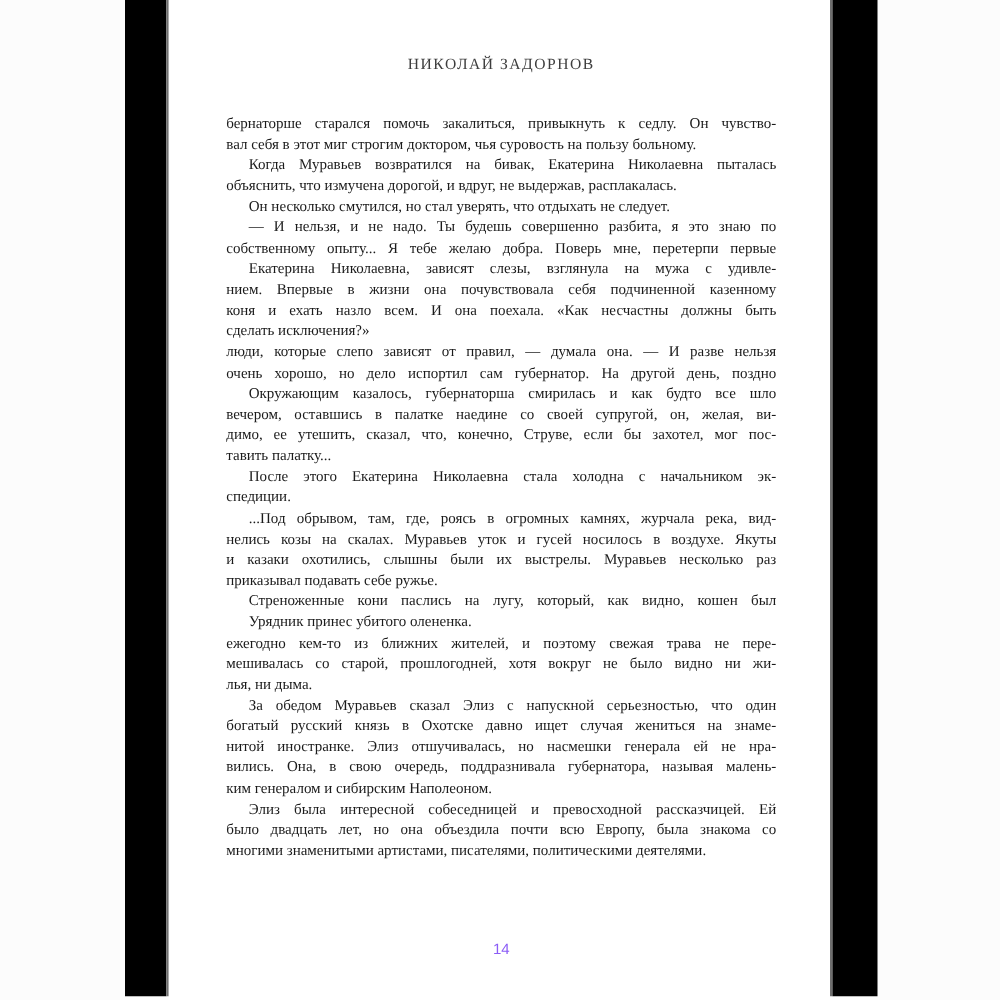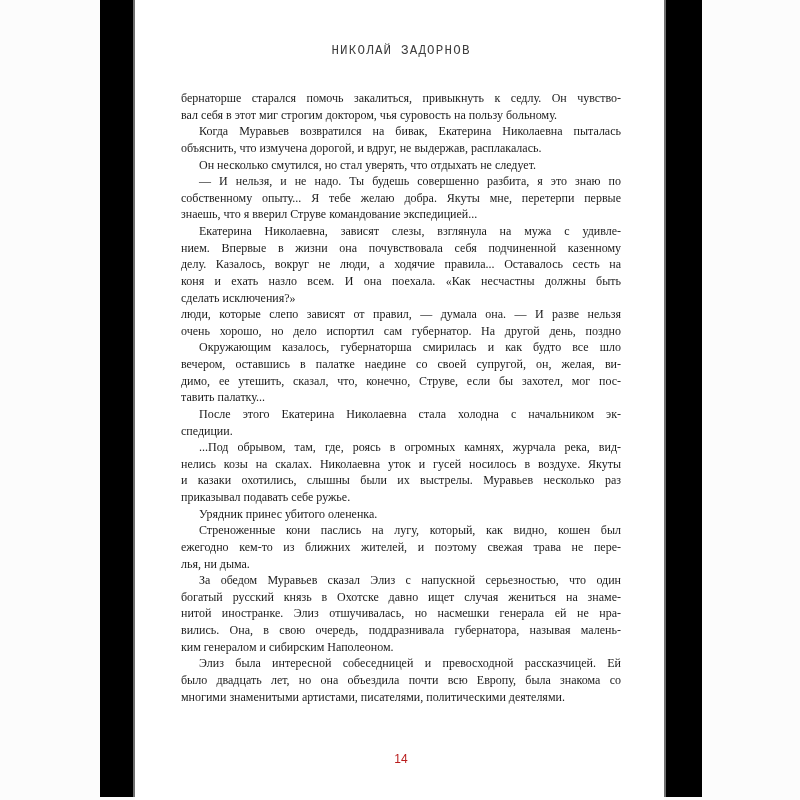--- a/index.html
+++ b/index.html
@@ -18,40 +18,40 @@
   .page-edge.left  { left: 133px; }
   .page-edge.right { left: 664px; }
   .book-page {
     position: absolute; left: 135px; top: 0;
     width: 529px; height: 800px;
     background: #ffffff;
   }
   .running-header {
     position: absolute; left: 46px; top: 44px; width: 440px;
     text-align: center;
-    font-family: Liberation Mono, monospace;
+    font-family: Liberation Serif, serif;
     font-size: 12.5px; font-weight: 400;
     letter-spacing: 1.2px;
     color: #3e3e3e;
   }
   .page-text {
     position: absolute; left: 46px; top: 90px; width: 440px;
     font-size: 12px;
     line-height: 16.62px;
     color: #1b1b1b;
   }
   .line { text-align: justify; text-align-last: justify; }
   .line.last { text-align-last: left; }
   .line.indent { text-indent: 18px; }
   .page-number {
     position: absolute; left: 46px; top: 752px; width: 440px;
     text-align: center;
     font-family: "Liberation Sans", sans-serif;
     font-size: 12px;
-    color: #b91c1c;
+    color: #8b5cf6;
   }
 </style>
 </head>
 <body>
 
 <div class="reader">
   <div class="gutter-bar left"></div>
   <div class="page-edge left"></div>
   <div class="page-edge right"></div>
   <div class="gutter-bar right"></div>
@@ -59,42 +59,41 @@
   <div class="book-page">
     <div class="running-header">НИКОЛАЙ ЗАДОРНОВ</div>
 
     <div class="page-text">
         <div class="line">бернаторше старался помочь закалиться, привыкнуть к седлу. Он чувство-</div>
         <div class="line last">вал себя в этот миг строгим доктором, чья суровость на пользу больному.</div>
         <div class="line indent">Когда Муравьев возвратился на бивак, Екатерина Николаевна пыталась</div>
         <div class="line last">объяснить, что измучена дорогой, и вдруг, не выдержав, расплакалась.</div>
         <div class="line last indent">Он несколько смутился, но стал уверять, что отдыхать не следует.</div>
         <div class="line indent">— И нельзя, и не надо. Ты будешь совершенно разбита, я это знаю по</div>
-        <div class="line">собственному опыту... Я тебе желаю добра. Якуты мне, перетерпи первые</div>
-        <div class="line last">знаешь, что я вверил Струве командование экспедицией...</div>
+        <div class="line">собственному опыту... Я тебе желаю добра. Поверь мне, перетерпи первые</div>
         <div class="line indent">Екатерина Николаевна, зависят слезы, взглянула на мужа с удивле-</div>
         <div class="line">нием. Впервые в жизни она почувствовала себя подчиненной казенному</div>
-        <div class="line">делу. Казалось, вокруг не люди, а ходячие правила... Оставалось сесть на</div>
         <div class="line">коня и ехать назло всем. И она поехала. «Как несчастны должны быть</div>
         <div class="line last">сделать исключения?»</div>
         <div class="line">люди, которые слепо зависят от правил, — думала она. — И разве нельзя</div>
         <div class="line">очень хорошо, но дело испортил сам губернатор. На другой день, поздно</div>
         <div class="line indent">Окружающим казалось, губернаторша смирилась и как будто все шло</div>
         <div class="line">вечером, оставшись в палатке наедине со своей супругой, он, желая, ви-</div>
         <div class="line">димо, ее утешить, сказал, что, конечно, Струве, если бы захотел, мог пос-</div>
         <div class="line last">тавить палатку...</div>
         <div class="line indent">После этого Екатерина Николаевна стала холодна с начальником эк-</div>
         <div class="line last">спедиции.</div>
         <div class="line indent">...Под обрывом, там, где, роясь в огромных камнях, журчала река, вид-</div>
-        <div class="line">нелись козы на скалах. Николаевна уток и гусей носилось в воздухе. Якуты</div>
+        <div class="line">нелись козы на скалах. Муравьев уток и гусей носилось в воздухе. Якуты</div>
         <div class="line">и казаки охотились, слышны были их выстрелы. Муравьев несколько раз</div>
         <div class="line last">приказывал подавать себе ружье.</div>
+        <div class="line indent">Стреноженные кони паслись на лугу, который, как видно, кошен был</div>
         <div class="line last indent">Урядник принес убитого олененка.</div>
-        <div class="line indent">Стреноженные кони паслись на лугу, который, как видно, кошен был</div>
         <div class="line">ежегодно кем-то из ближних жителей, и поэтому свежая трава не пере-</div>
+        <div class="line">мешивалась со старой, прошлогодней, хотя вокруг не было видно ни жи-</div>
         <div class="line last">лья, ни дыма.</div>
         <div class="line indent">За обедом Муравьев сказал Элиз с напускной серьезностью, что один</div>
         <div class="line">богатый русский князь в Охотске давно ищет случая жениться на знаме-</div>
         <div class="line">нитой иностранке. Элиз отшучивалась, но насмешки генерала ей не нра-</div>
         <div class="line">вились. Она, в свою очередь, поддразнивала губернатора, называя малень-</div>
         <div class="line last">ким генералом и сибирским Наполеоном.</div>
         <div class="line indent">Элиз была интересной собеседницей и превосходной рассказчицей. Ей</div>
         <div class="line">было двадцать лет, но она объездила почти всю Европу, была знакома со</div>
         <div class="line last">многими знаменитыми артистами, писателями, политическими деятелями.</div>
       </div>

